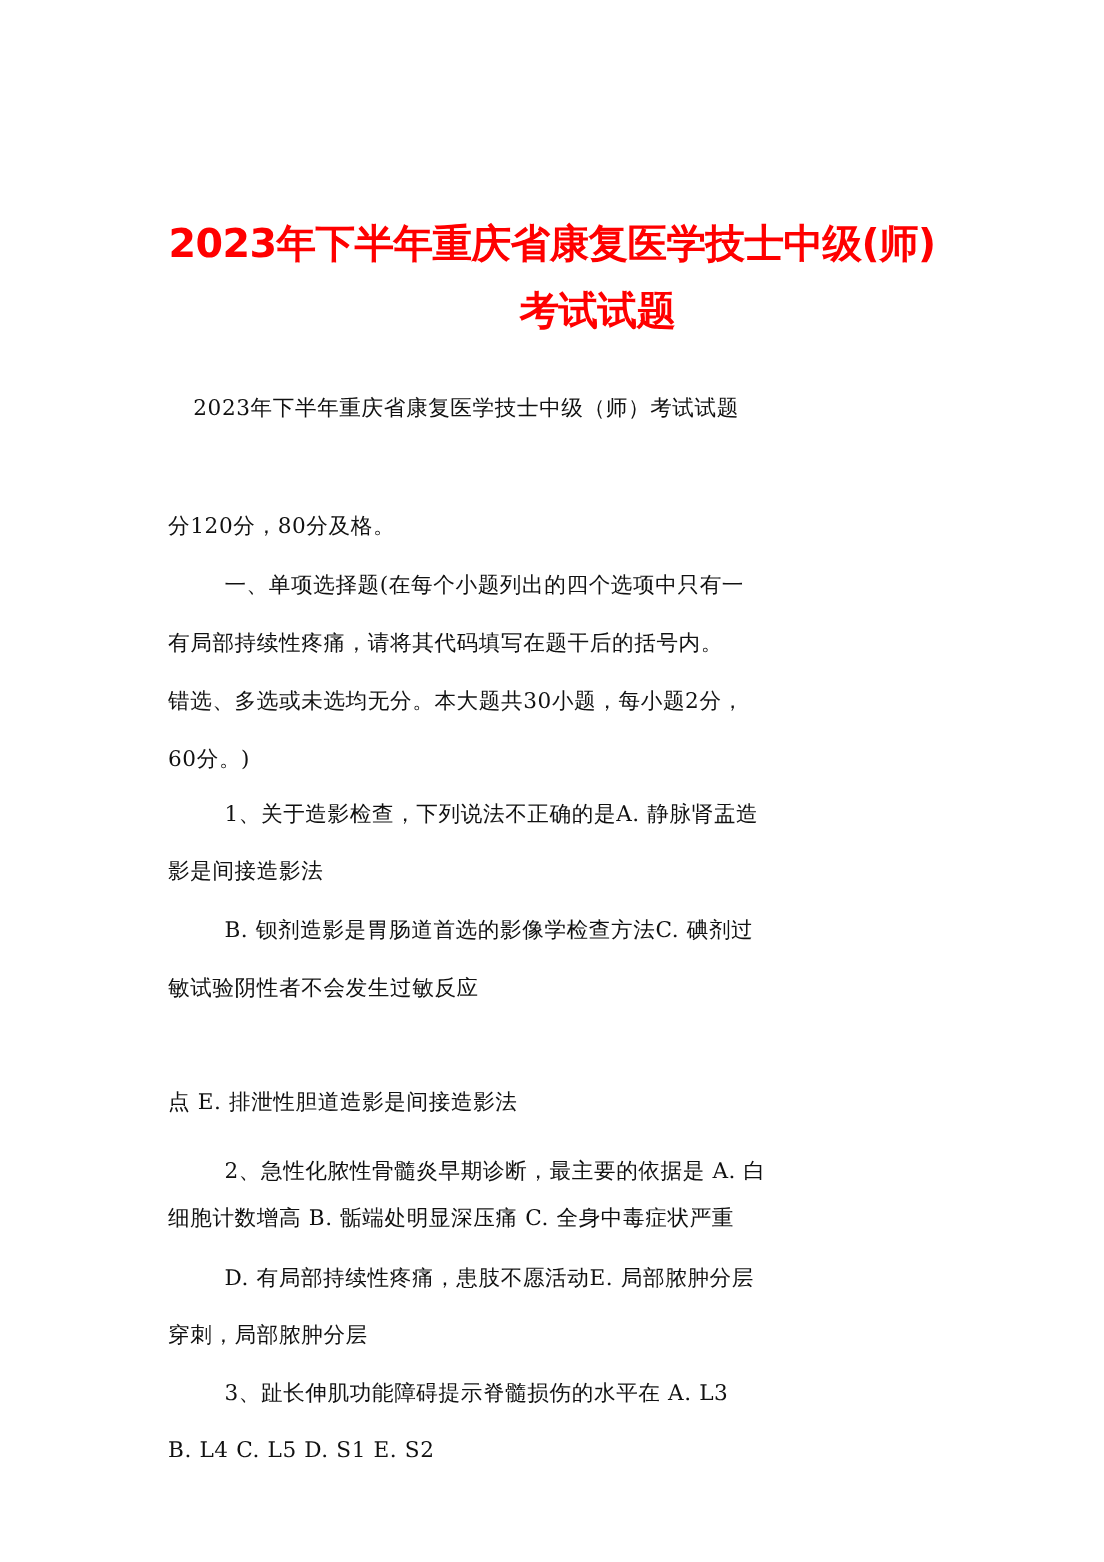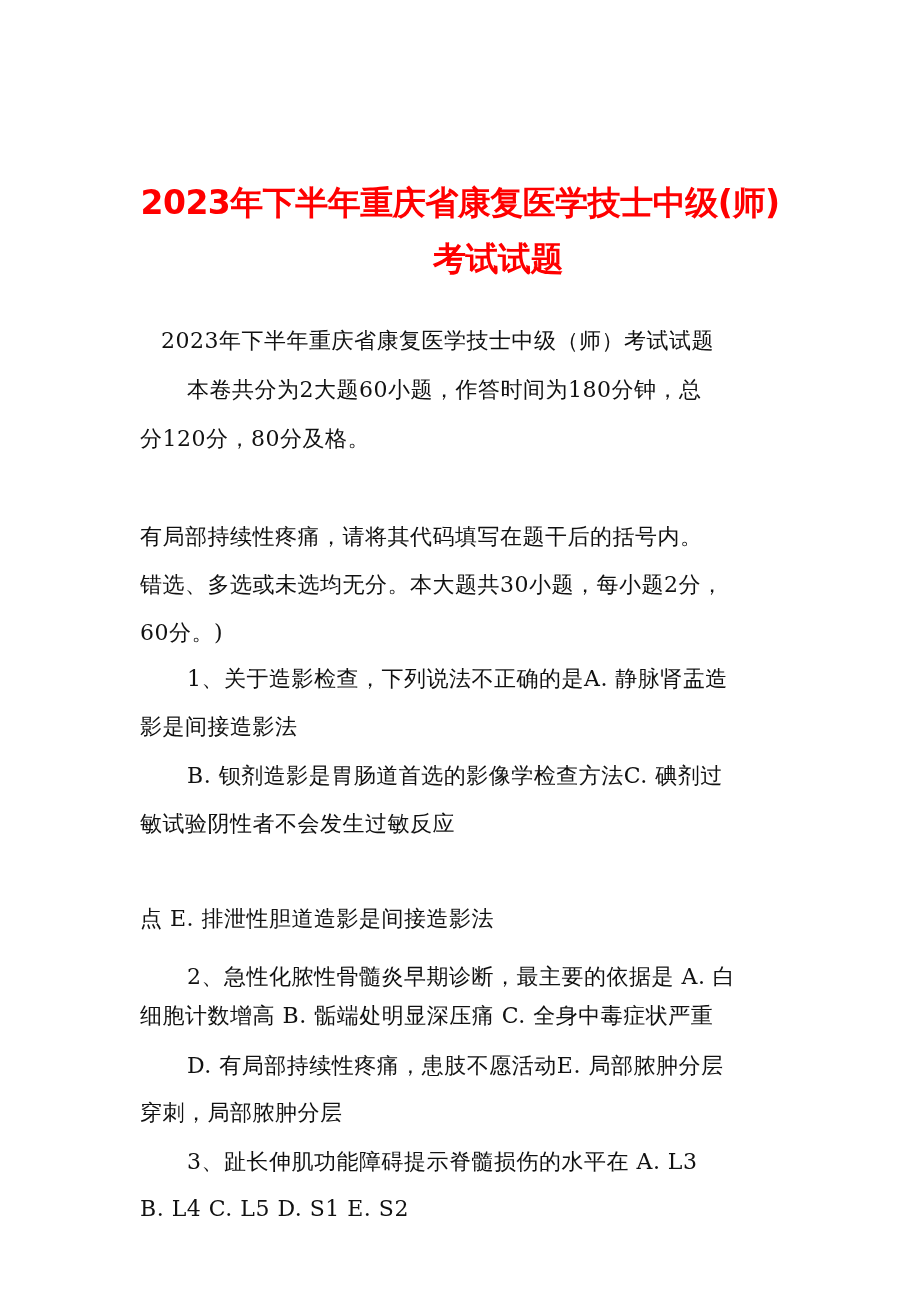--- a/index.html
+++ b/index.html
@@ -34,38 +34,38 @@
       font-size: 33px;
       line-height: 40px;
       letter-spacing: -0.5px;
     }
     .title.l1 { top: 147px; }
     .title.l2 { top: 203px; padding-left: 38px; }
     .line {
       position: absolute;
       left: 140px;
       width: 645px;
-      font-size: 22px;
+      font-size: 18px;
       line-height: 30px;
       white-space: nowrap;
       letter-spacing: 0.5px;
     }
     .line.indent { left: 187px; width: 600px; }
     .line.indent-sm { left: 161px; width: 620px; }
   </style>
 </head>
 <body>
 
 <div class="page">
   <div class="title l1">2023年下半年重庆省康复医学技士中级(师)</div>
   <div class="title l2">考试试题</div>
 
   <div class="line indent-sm" style="top:290px">2023年下半年重庆省康复医学技士中级（师）考试试题</div>
-  <div class="line indent" style="top:339px">本卷共分为2大题60小题，作答时间为180分钟，总</div>
   <div class="line" style="top:388px">分120分，80分及格。</div>
+  <div class="line indent" style="top:437px">一、单项选择题(在每个小题列出的四个选项中只有一</div>
   <div class="line" style="top:486px">有局部持续性疼痛，请将其代码填写在题干后的括号内。</div>
   <div class="line" style="top:534px">错选、多选或未选均无分。本大题共30小题，每小题2分，</div>
   <div class="line" style="top:582px">60分。)</div>
   <div class="line indent" style="top:628px">1、关于造影检查，下列说法不正确的是A. 静脉肾盂造</div>
   <div class="line" style="top:676px">影是间接造影法</div>
   <div class="line indent" style="top:725px">B. 钡剂造影是胃肠道首选的影像学检查方法C. 碘剂过</div>
   <div class="line" style="top:773px">敏试验阴性者不会发生过敏反应</div>
   <div class="line" style="top:868px">点 E. 排泄性胆道造影是间接造影法</div>
   <div class="line indent" style="top:926px">2、急性化脓性骨髓炎早期诊断，最主要的依据是 A. 白</div>
   <div class="line" style="top:965px">细胞计数增高 B. 骺端处明显深压痛 C. 全身中毒症状严重</div>

